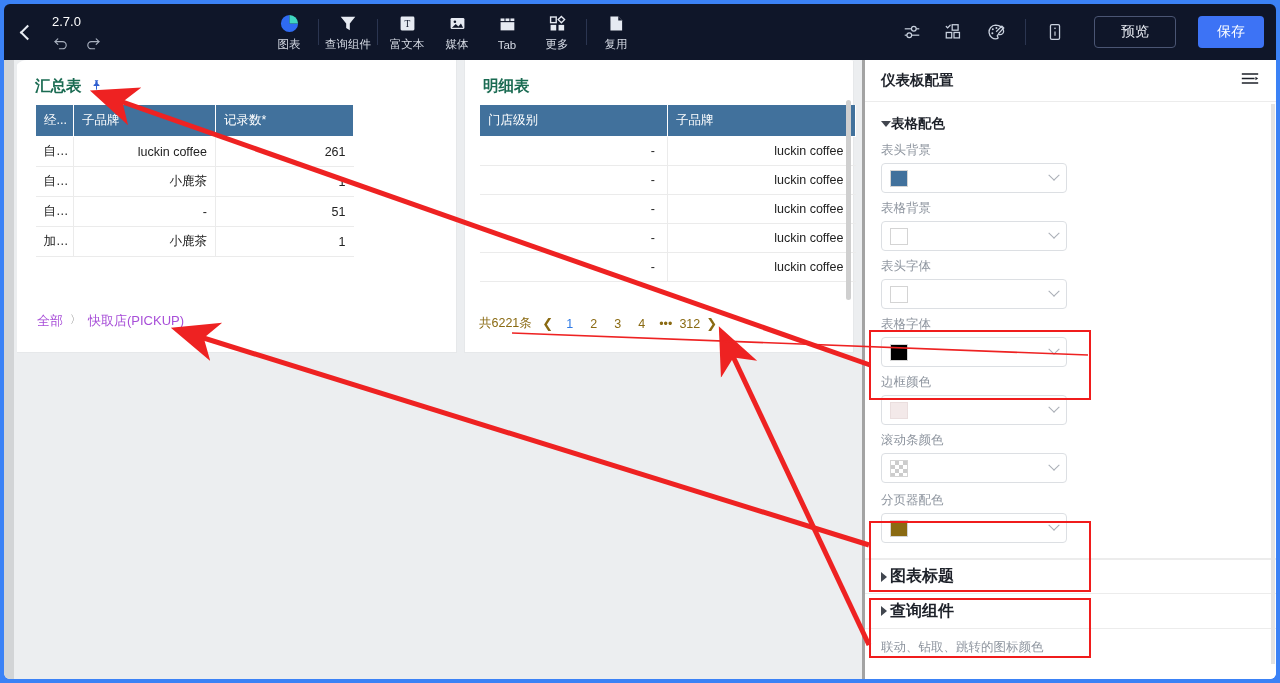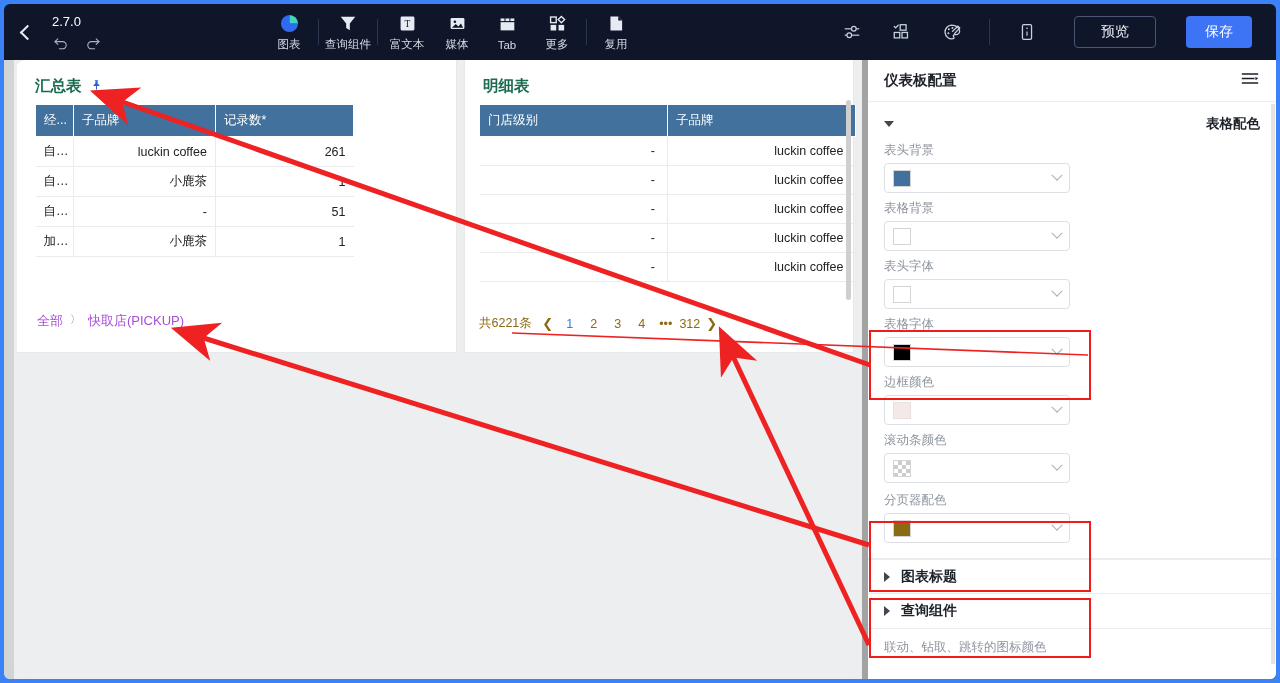--- a/index.html
+++ b/index.html
@@ -48,21 +48,21 @@
   .tool-item {
     width: 50px; height: 50px;
     display: flex; flex-direction: column; align-items: center; justify-content: center;
     gap: 3px; cursor: pointer;
   }
   .tool-item .ti-ico { height: 22px; display: flex; align-items: center; justify-content: center; }
   .tool-item .ti-lbl { font-size: 11.5px; color: #d6dbe5; white-space: nowrap; }
   .tbdiv { width: 1px; height: 26px; background: #2b3550; margin: 0 4px; }
 
   .right-tools {
-    margin-left: auto; display: flex; align-items: center; gap: 16px; padding-right: 24px; justify-content: center;
+    margin-left: auto; display: flex; align-items: center; gap: 8px; padding-right: 12px; justify-content: center;
   }
   .rt-icon {
     width: 34px; height: 34px; display: flex; align-items: center; justify-content: center;
     cursor: pointer; color: #c9d1de;
   }
   .btn-preview {
     width: 82px; height: 32px; margin-left: 14px;
     border: 1px solid #4a5573; border-radius: 4px;
     background: transparent; color: #e8ecf3;
     font-size: 14px; font-family: "Liberation Sans", sans-serif;
@@ -159,32 +159,32 @@
   .pg-ellipsis { color: #8a6a12; width: 24px; text-align: center; }
 
   .scroll-v {
     position: absolute; right: 2px; top: 40px; width: 5px; height: 200px;
     background: #cfcfcf; border-radius: 3px;
   }
 
   
   .rpanel {
     width: 414px; flex: 0 0 414px; height: 100%;
-    background: #fff; border-left: 6px solid #a3a3a3;
+    background: #fff; border-left: 3px solid #a3a3a3;
     position: relative; overflow: hidden;
   }
   .rp-head {
     height: 42px; display: flex; align-items: center; justify-content: space-between;
     padding: 0 16px; border-bottom: 1px solid #ececec;
   }
   .rp-head-title { font-size: 14.5px; font-weight: bold; color: #1d2129; }
   .rp-section-head {
     height: 32px; display: flex; align-items: center; 
     padding: 0 16px; font-size: 13.5px; font-weight: bold; color: #1d2129;
-    cursor: pointer; margin-top: 6px; justify-content: space-between;
+    cursor: pointer; margin-top: 6px;
   }
   .caret-down { width: 0; height: 0; border-left: 5px solid transparent; border-right: 5px solid transparent; border-top: 6px solid #41464f; }
   .caret-right { width: 0; height: 0; border-top: 5px solid transparent; border-bottom: 5px solid transparent; border-left: 6px solid #41464f; }
 
   .field-grid {
     display: flex; flex-wrap: wrap; padding: 2px 16px 0 16px; gap: 0 14px;
   }
   .field { width: 186px; margin-bottom: 7px; }
   .field-label { font-size: 12.5px; color: #8d949e; margin-bottom: 4px; }
   .picker {
@@ -196,22 +196,22 @@
   .swatch.checker {
     background-image:
       linear-gradient(45deg, #ccc 25%, transparent 25%, transparent 75%, #ccc 75%),
       linear-gradient(45deg, #ccc 25%, transparent 25%, transparent 75%, #ccc 75%);
     background-size: 8px 8px; background-position: 0 0, 4px 4px; background-color: #fff;
   }
   .chev { width: 8px; height: 8px; border-right: 1.6px solid #a9aeb6; border-bottom: 1.6px solid #a9aeb6; transform: rotate(45deg) translate(-2px,-2px); }
 
   .rp-divider { height: 1px; background: #ececec; margin: 8px 0 0 0; }
   .collapsed-row {
-    height: 35px; display: flex; align-items: center; gap: 11px;
-    padding: 0 16px; font-size: 14px; font-weight: bold; color: #1d2129;
+    height: 35px; display: flex; align-items: center; gap: 3px;
+    padding: 0 16px; font-size: 16px; font-weight: bold; color: #1d2129;
     border-bottom: 1px solid #ececec; cursor: pointer;
   }
 
   .hl-box { border: 2px solid #f01c1c; position: absolute; pointer-events: none; }
 
   .rp-scroll {
     position: absolute; right: 1px; top: 44px; width: 4px; height: 560px;
     background: #e3e3e3;
   }
 

